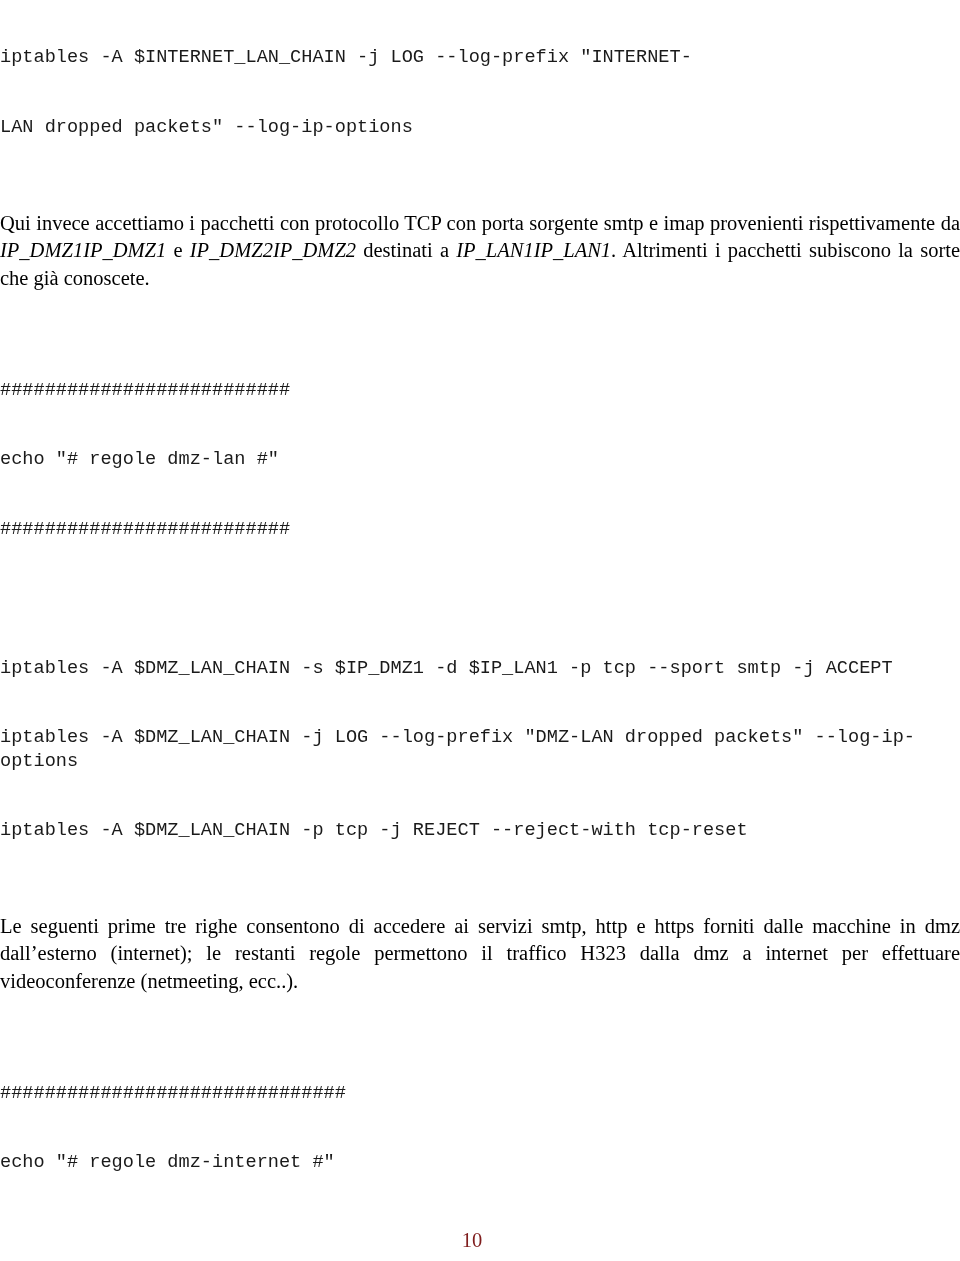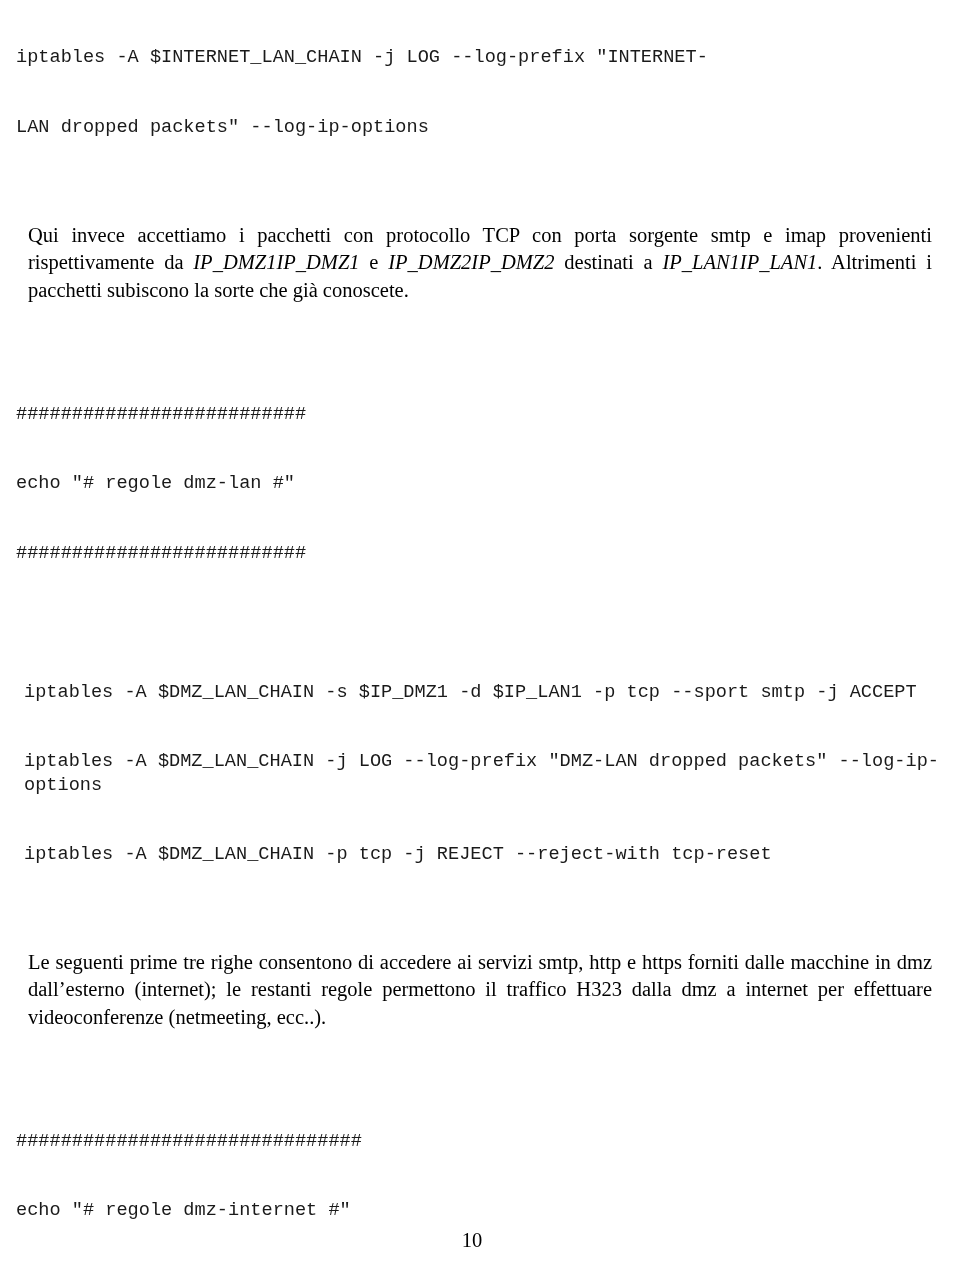--- a/index.html
+++ b/index.html
@@ -13,68 +13,67 @@
     position: relative;
     font-family: "Liberation Serif", serif;
     color: #000000;
     overflow: hidden;
   }
   .page {
     position: relative;
     width: 960px;
     height: 1261px;
     box-sizing: border-box;
-    padding: 0 16px;
+    padding: 0 0;
   }
 
   
   .code {
     font-family: "Liberation Mono", "DejaVu Sans Mono", monospace;
     font-size: 18.6px;
     line-height: 23.2px;
     white-space: pre-wrap;
     letter-spacing: 0px;
     color: #1a1a1a;
   }
   .code-line {
     white-space: pre;
   }
   .code-wrapline {
     white-space: pre-wrap;
-    margin-left: 8px;
   }
 
   
   .prose {
     font-family: "Liberation Serif", serif;
     font-size: 20.5px;
     line-height: 27.5px;
     text-align: justify;
     color: #000000;
-    margin: 12px;
+    margin: 0;
   }
   .prose i {
     font-style: italic;
   }
   .gap-md { height: 24px; }
   .gap-xl { height: 40px; }
 
   .blockgap { height: 23px; }
 
   
   .page-number {
     position: absolute;
     left: 0;
     right: 16px;
     top: 1228px;
     text-align: center;
     font-family: "Liberation Serif", serif;
     font-size: 20.5px;
     line-height: 24px;
-    color: #000000;
+    color: #7f1d1d;
   }
 </style>
 </head>
 <body>
 
 <div class="page">
 
   <div class="code">
     <div class="code-line">iptables -A $INTERNET_LAN_CHAIN -j LOG --log-prefix "INTERNET-</div>
     <div class="code-line">LAN dropped packets" --log-ip-options</div>

